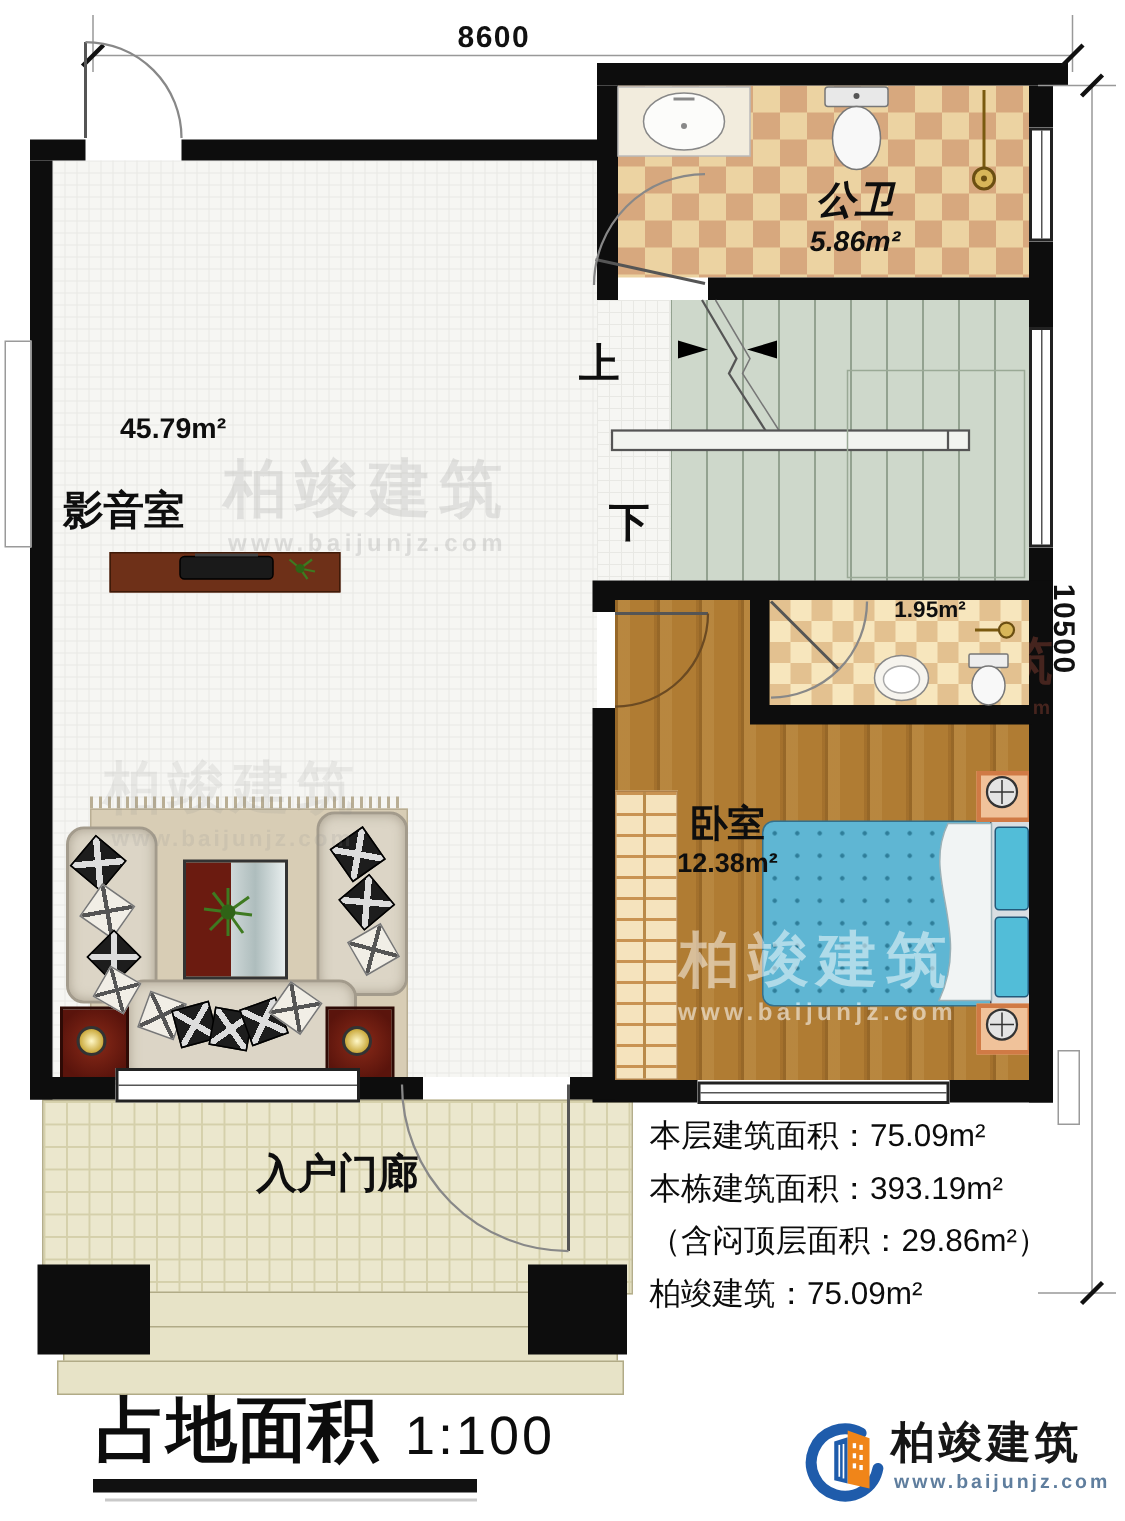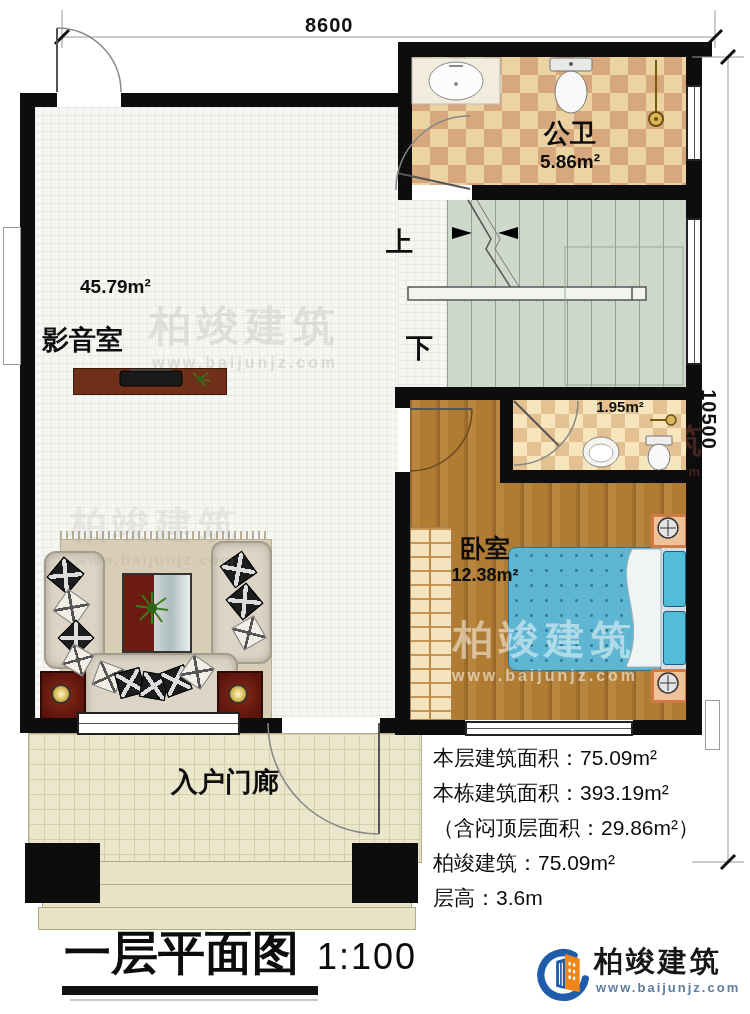--- a/index.html
+++ b/index.html
@@ -263,21 +263,21 @@
   <div class="abs" style="left:686px;top:418px;width:62px;height:84px;overflow:hidden;">
     <div class="wm" style="width:240px;margin-left:-176px;">
       <div style="font-size:34px;letter-spacing:4px;color:rgba(200,90,70,0.30);">柏竣建筑</div>
       <div style="font-size:13px;letter-spacing:2px;color:rgba(200,90,70,0.30);">www.baijunjz.com</div>
     </div>
   </div>
 
   <div class="abs dim" style="left:305px;top:14px;width:80px;">8600</div>
   <div class="abs dim" style="left:668px;top:408px;width:80px;text-align:center;transform:rotate(90deg);transform-origin:center;">10500</div>
 
-  <div class="abs ctr" style="left:470px;top:116px;width:200px;">
+  <div class="abs ctr" style="left:470px;top:116px;width:200px;font-style:italic;">
     <div class="lbl" style="font-size:26px;">公卫</div>
     <div class="lbl" style="font-size:19px;text-align:center;">5.86m²</div>
   </div>
 
   <div class="abs lbl" style="left:80px;top:276px;font-size:19px;">45.79m²</div>
   <div class="abs lbl" style="left:42px;top:322px;font-size:27px;text-align:center;">影音室</div>
 
   <div class="abs lbl" style="left:386px;top:224px;font-size:27px;">上</div>
   <div class="abs lbl" style="left:406px;top:330px;font-size:27px;">下</div>
 
@@ -290,25 +290,24 @@
     <div class="lbl" style="font-size:18px;">12.38m²</div>
   </div>
 
   <div class="abs lbl ctr" style="left:130px;top:764px;width:190px;font-size:27px;">入户门廊</div>
 
   <div class="abs" style="left:433px;top:740px;width:310px;">
     <div class="info-line">本层建筑面积：75.09m²</div>
     <div class="info-line">本栋建筑面积：393.19m²</div>
     <div class="info-line">（含闷顶层面积：29.86m²）</div>
     <div class="info-line">柏竣建筑：75.09m²</div>
-    <div class="info-line">层高：3.6m</div>
   </div>
 
   <div class="abs title-row" style="left:64px;top:922px;">
-    <span style="font-size:47px;font-weight:700;color:#0c0c0c;">一层平面图</span>
+    <span style="font-size:47px;font-weight:700;color:#0c0c0c;">占地面积</span>
     <span style="font-size:36px;font-weight:400;color:#0c0c0c;letter-spacing:2px;">1:100</span>
   </div>
   <div class="abs" style="left:62px;top:986px;width:256px;height:9px;background:#111;"></div>
   <div class="abs" style="left:70px;top:999px;width:248px;height:2px;background:#c9c9c9;"></div>
 
   <div class="abs" style="left:536px;top:938px;width:210px;height:66px;">
     <svg width="56" height="62" viewBox="0 0 100 110" style="position:absolute;left:0;top:6px;">
       <path d="M68,20 A40,40 0 1 0 88,62" fill="none" stroke="#1f5cab" stroke-width="13" stroke-linecap="round"></path>
       <path d="M36,30 L52,25 L52,80 L36,76 Z" fill="#1f5cab"></path>
       <line x1="42" y1="34" x2="42" y2="72" stroke="#fff" stroke-width="2"></line>

